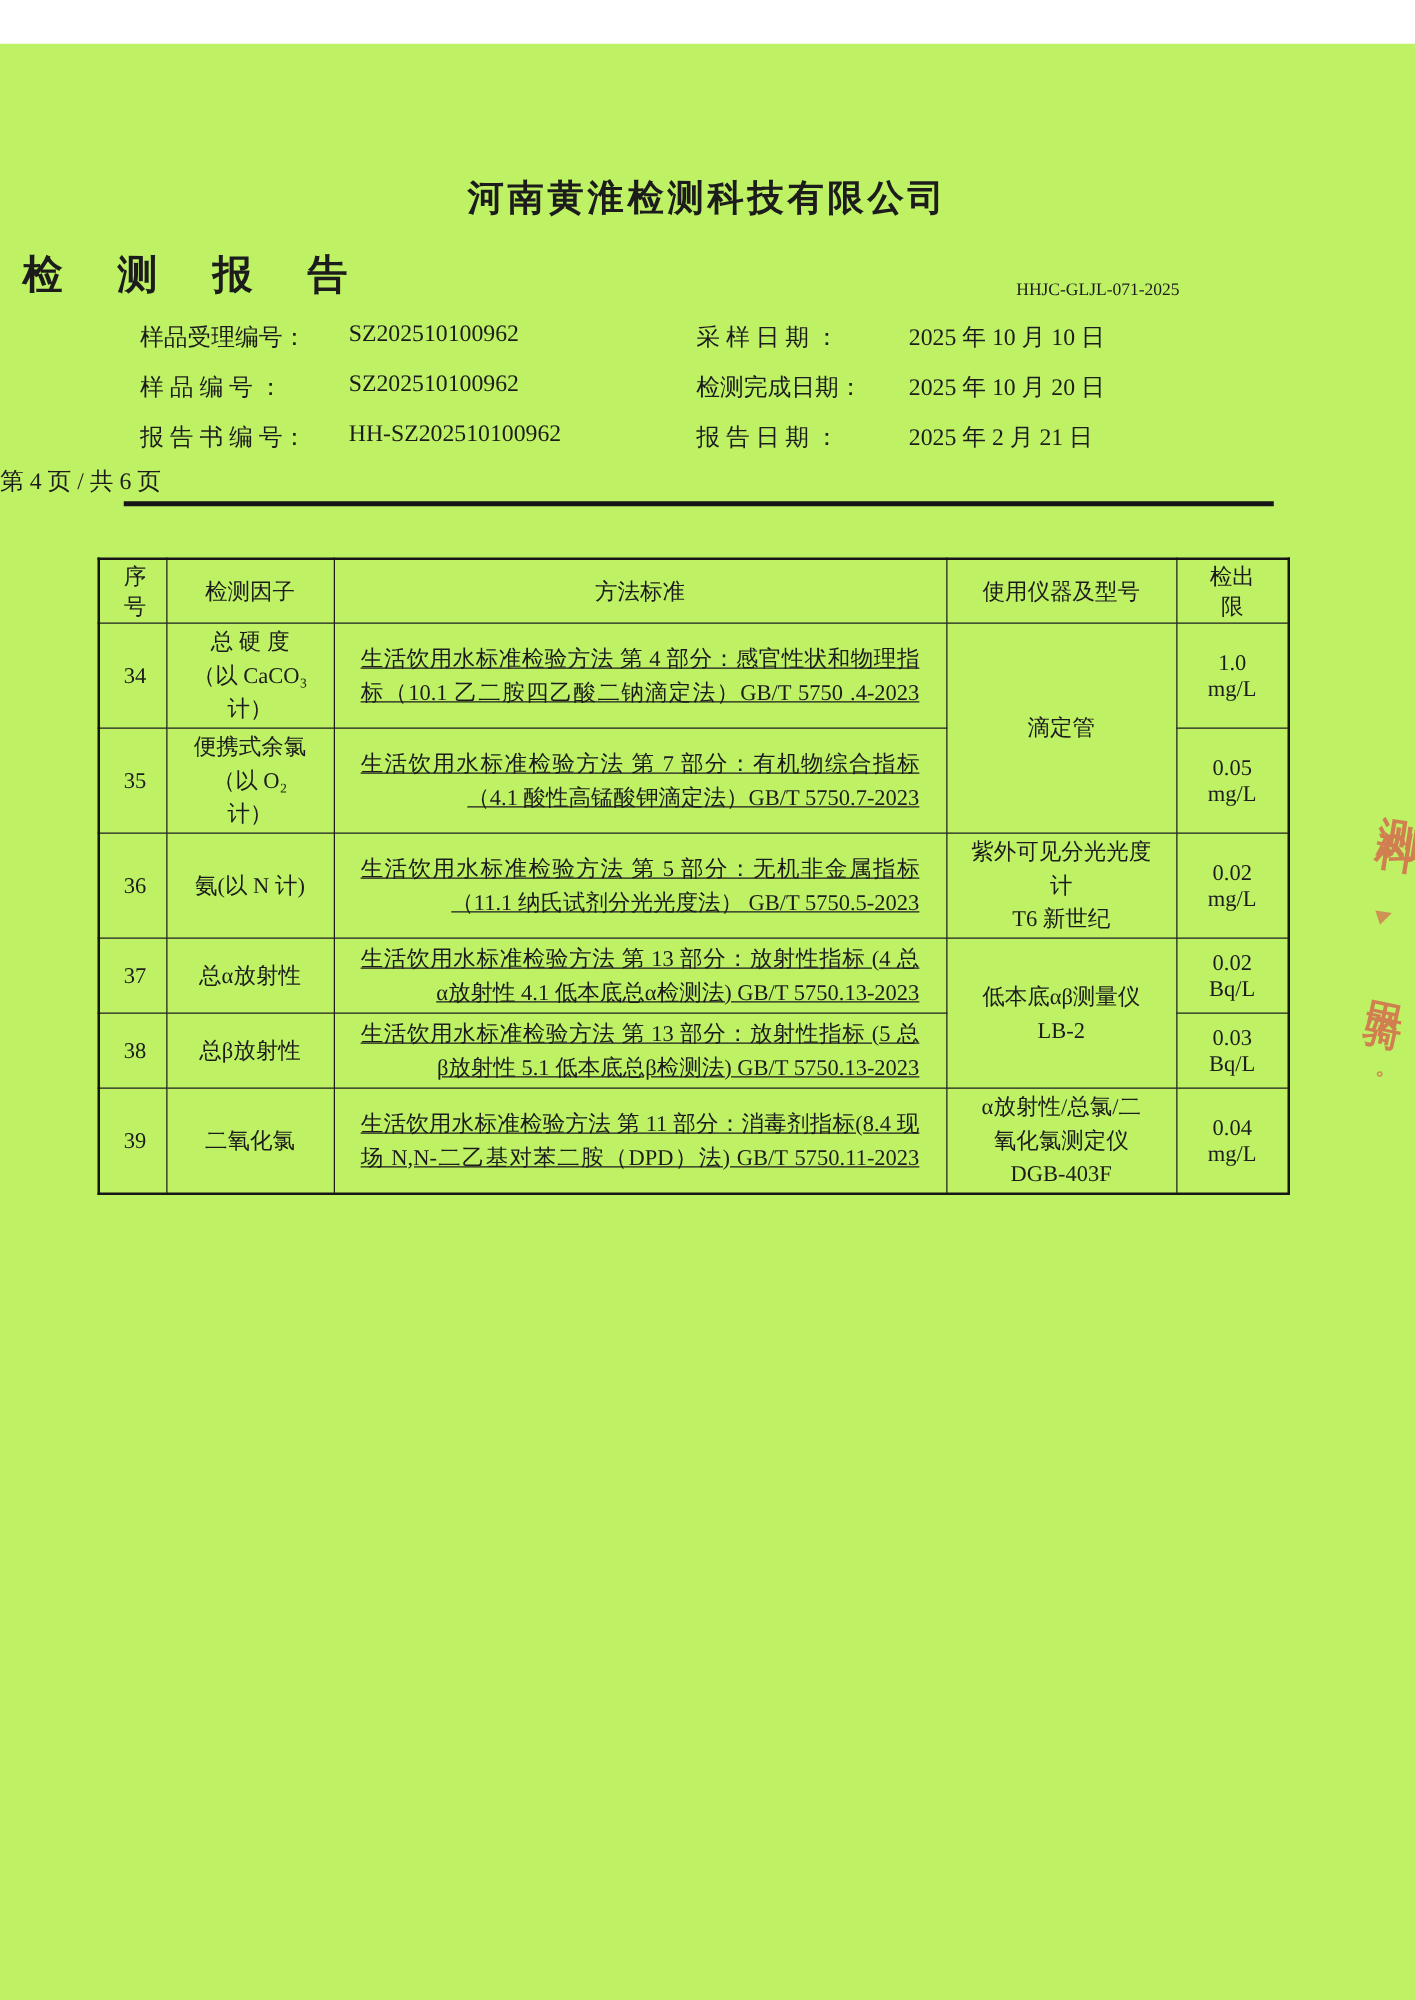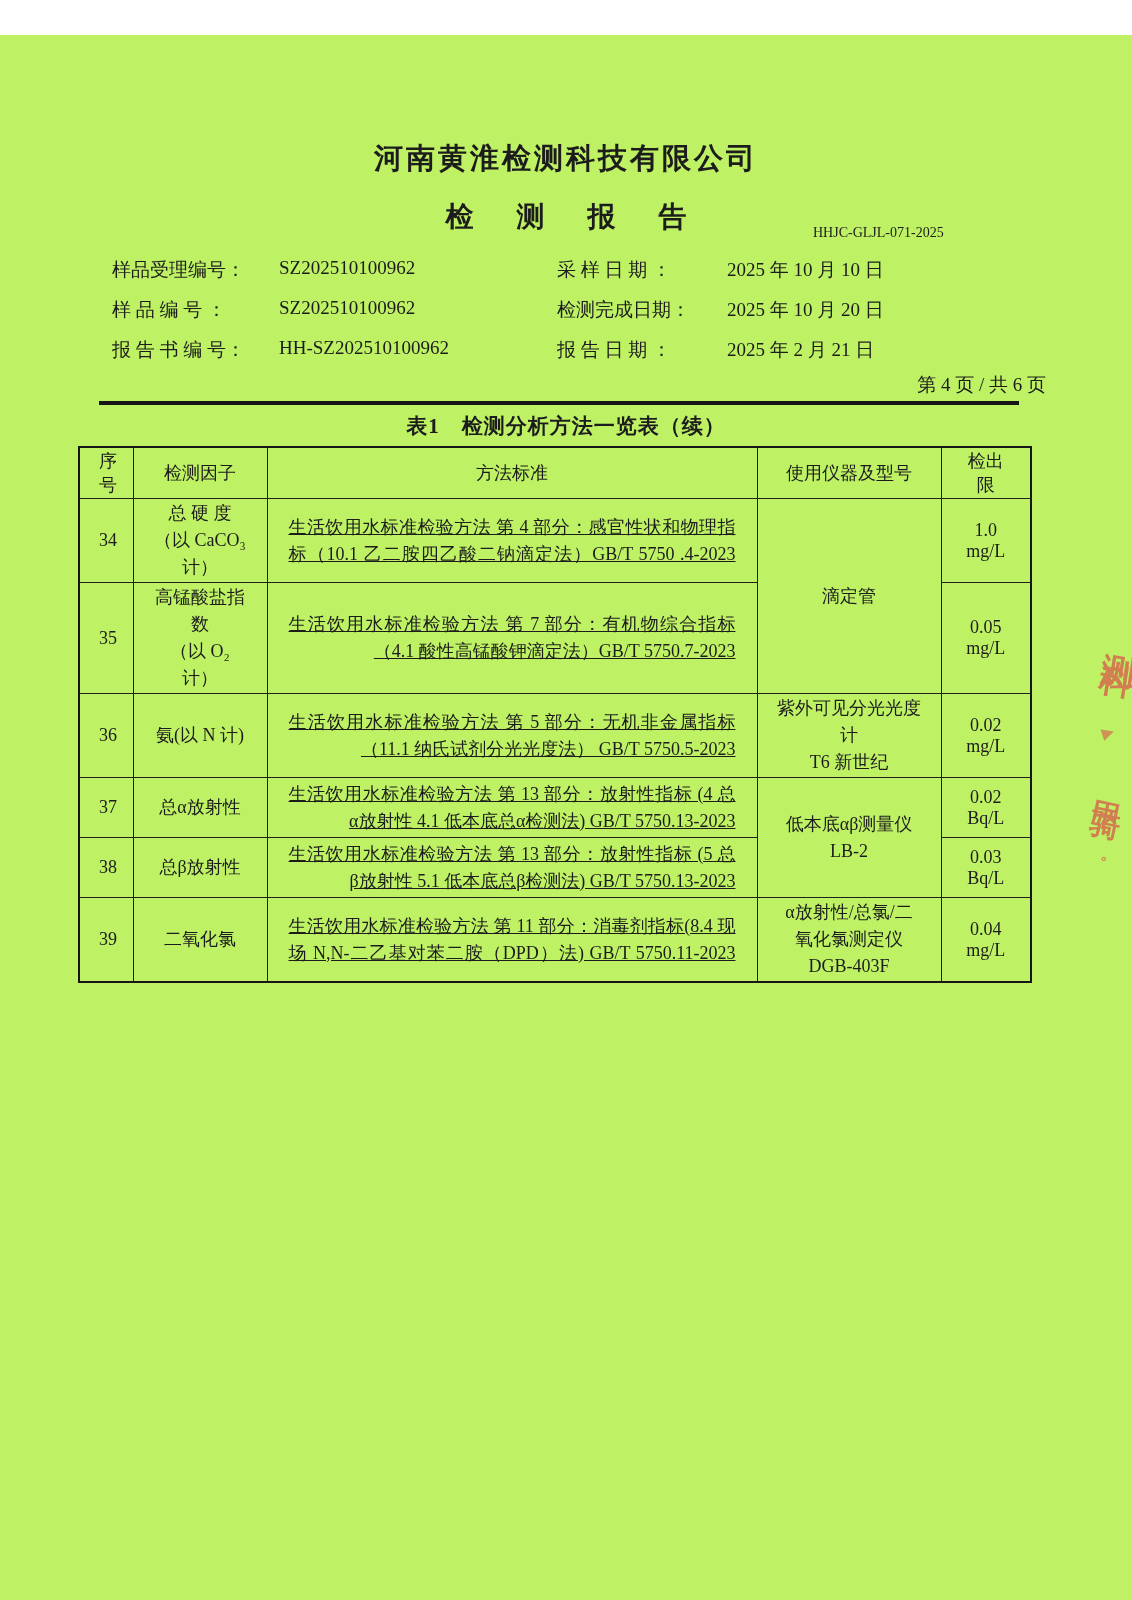--- a/index.html
+++ b/index.html
@@ -7,31 +7,31 @@
     position:relative;width:1132px;height:1600px;background:#bef264;
     overflow:hidden;color:#1c1c1c;
     font-family:"Liberation Serif","DejaVu Serif",serif;
     margin-top:35px;
   }
   .company-title{
     position:absolute;top:104px;left:0;width:100%;text-align:center;
     font-size:29px;font-weight:700;letter-spacing:3px;
   }
   .report-title{
-    position:absolute;top:163px;left:0;width:100%;text-align:center;
-    font-size:28px;font-weight:700;letter-spacing:18px;text-indent:18px;
+    position:absolute;top:163px;left:0;width:100%;text-align:left;
+    font-size:32px;font-weight:700;letter-spacing:18px;text-indent:18px;
   }
   .doc-code{position:absolute;top:190px;left:813px;font-size:14px;}
   .meta-row{position:absolute;left:0;width:100%;height:26px;font-size:19px;}
   .meta-row .lab-l{position:absolute;left:112px;}
   .meta-row .val-l{position:absolute;left:279px;}
   .meta-row .lab-r{position:absolute;left:557px;}
   .meta-row .val-r{position:absolute;left:727px;}
   .page-indicator{
-    position:absolute;top:337px;left:0;width:1018px;text-align:right;font-size:19px;padding-left:28px;
+    position:absolute;top:337px;left:0;width:1018px;font-size:19px;
   }
   .rule{position:absolute;top:366px;left:99px;width:920px;height:4px;background:#161616;}
   .table-title{
     position:absolute;top:377px;left:0;width:100%;text-align:center;
     font-size:21px;font-weight:700;letter-spacing:1px;
   }
   table.methods{
     position:absolute;top:411px;left:78px;width:952px;
     border-collapse:collapse;table-layout:fixed;
     font-size:18px;
@@ -86,21 +86,20 @@
   </div>
   <div class="meta-row" style="top:302px;">
     <span class="lab-l">报 告 书 编 号：</span>
     <span class="val-l">HH-SZ202510100962</span>
     <span class="lab-r">报 告 日 期 ：</span>
     <span class="val-r">2025 年 2 月 21 日</span>
   </div>
 
   <div class="page-indicator">第 4 页 / 共 6 页</div>
   <div class="rule"></div>
-  <div class="table-title">表1　检测分析方法一览表（续）</div>
 
   <table class="methods">
     <colgroup>
       <col class="c-seq">
         <col class="c-factor">
         <col class="c-method">
         <col class="c-instr">
         <col class="c-limit">
     </colgroup>
     <tbody>
@@ -124,21 +123,21 @@
       </td>
       <td class="ctr" rowspan="2">
         <span class="ln">滴定管</span>
       </td>
       <td class="ctr">1.0 mg/L</td>
     </tr>
 
     <tr class="r">
       <td class="ctr">35</td>
       <td class="ctr">
-        <span class="ln">高锰酸盐指数</span>
+        <span class="ln">便携式余氯</span>
         <span class="ln">（以 O₂ 计）</span>
       </td>
       <td>
         <span class="ml j">生活饮用水标准检验方法 第 7 部分：有机物综合指标</span>
         <span class="ml c">（4.1 酸性高锰酸钾滴定法）GB/T 5750.7-2023</span>
       </td>
       <td class="ctr">0.05 mg/L</td>
     </tr>
 
     <tr class="r">

